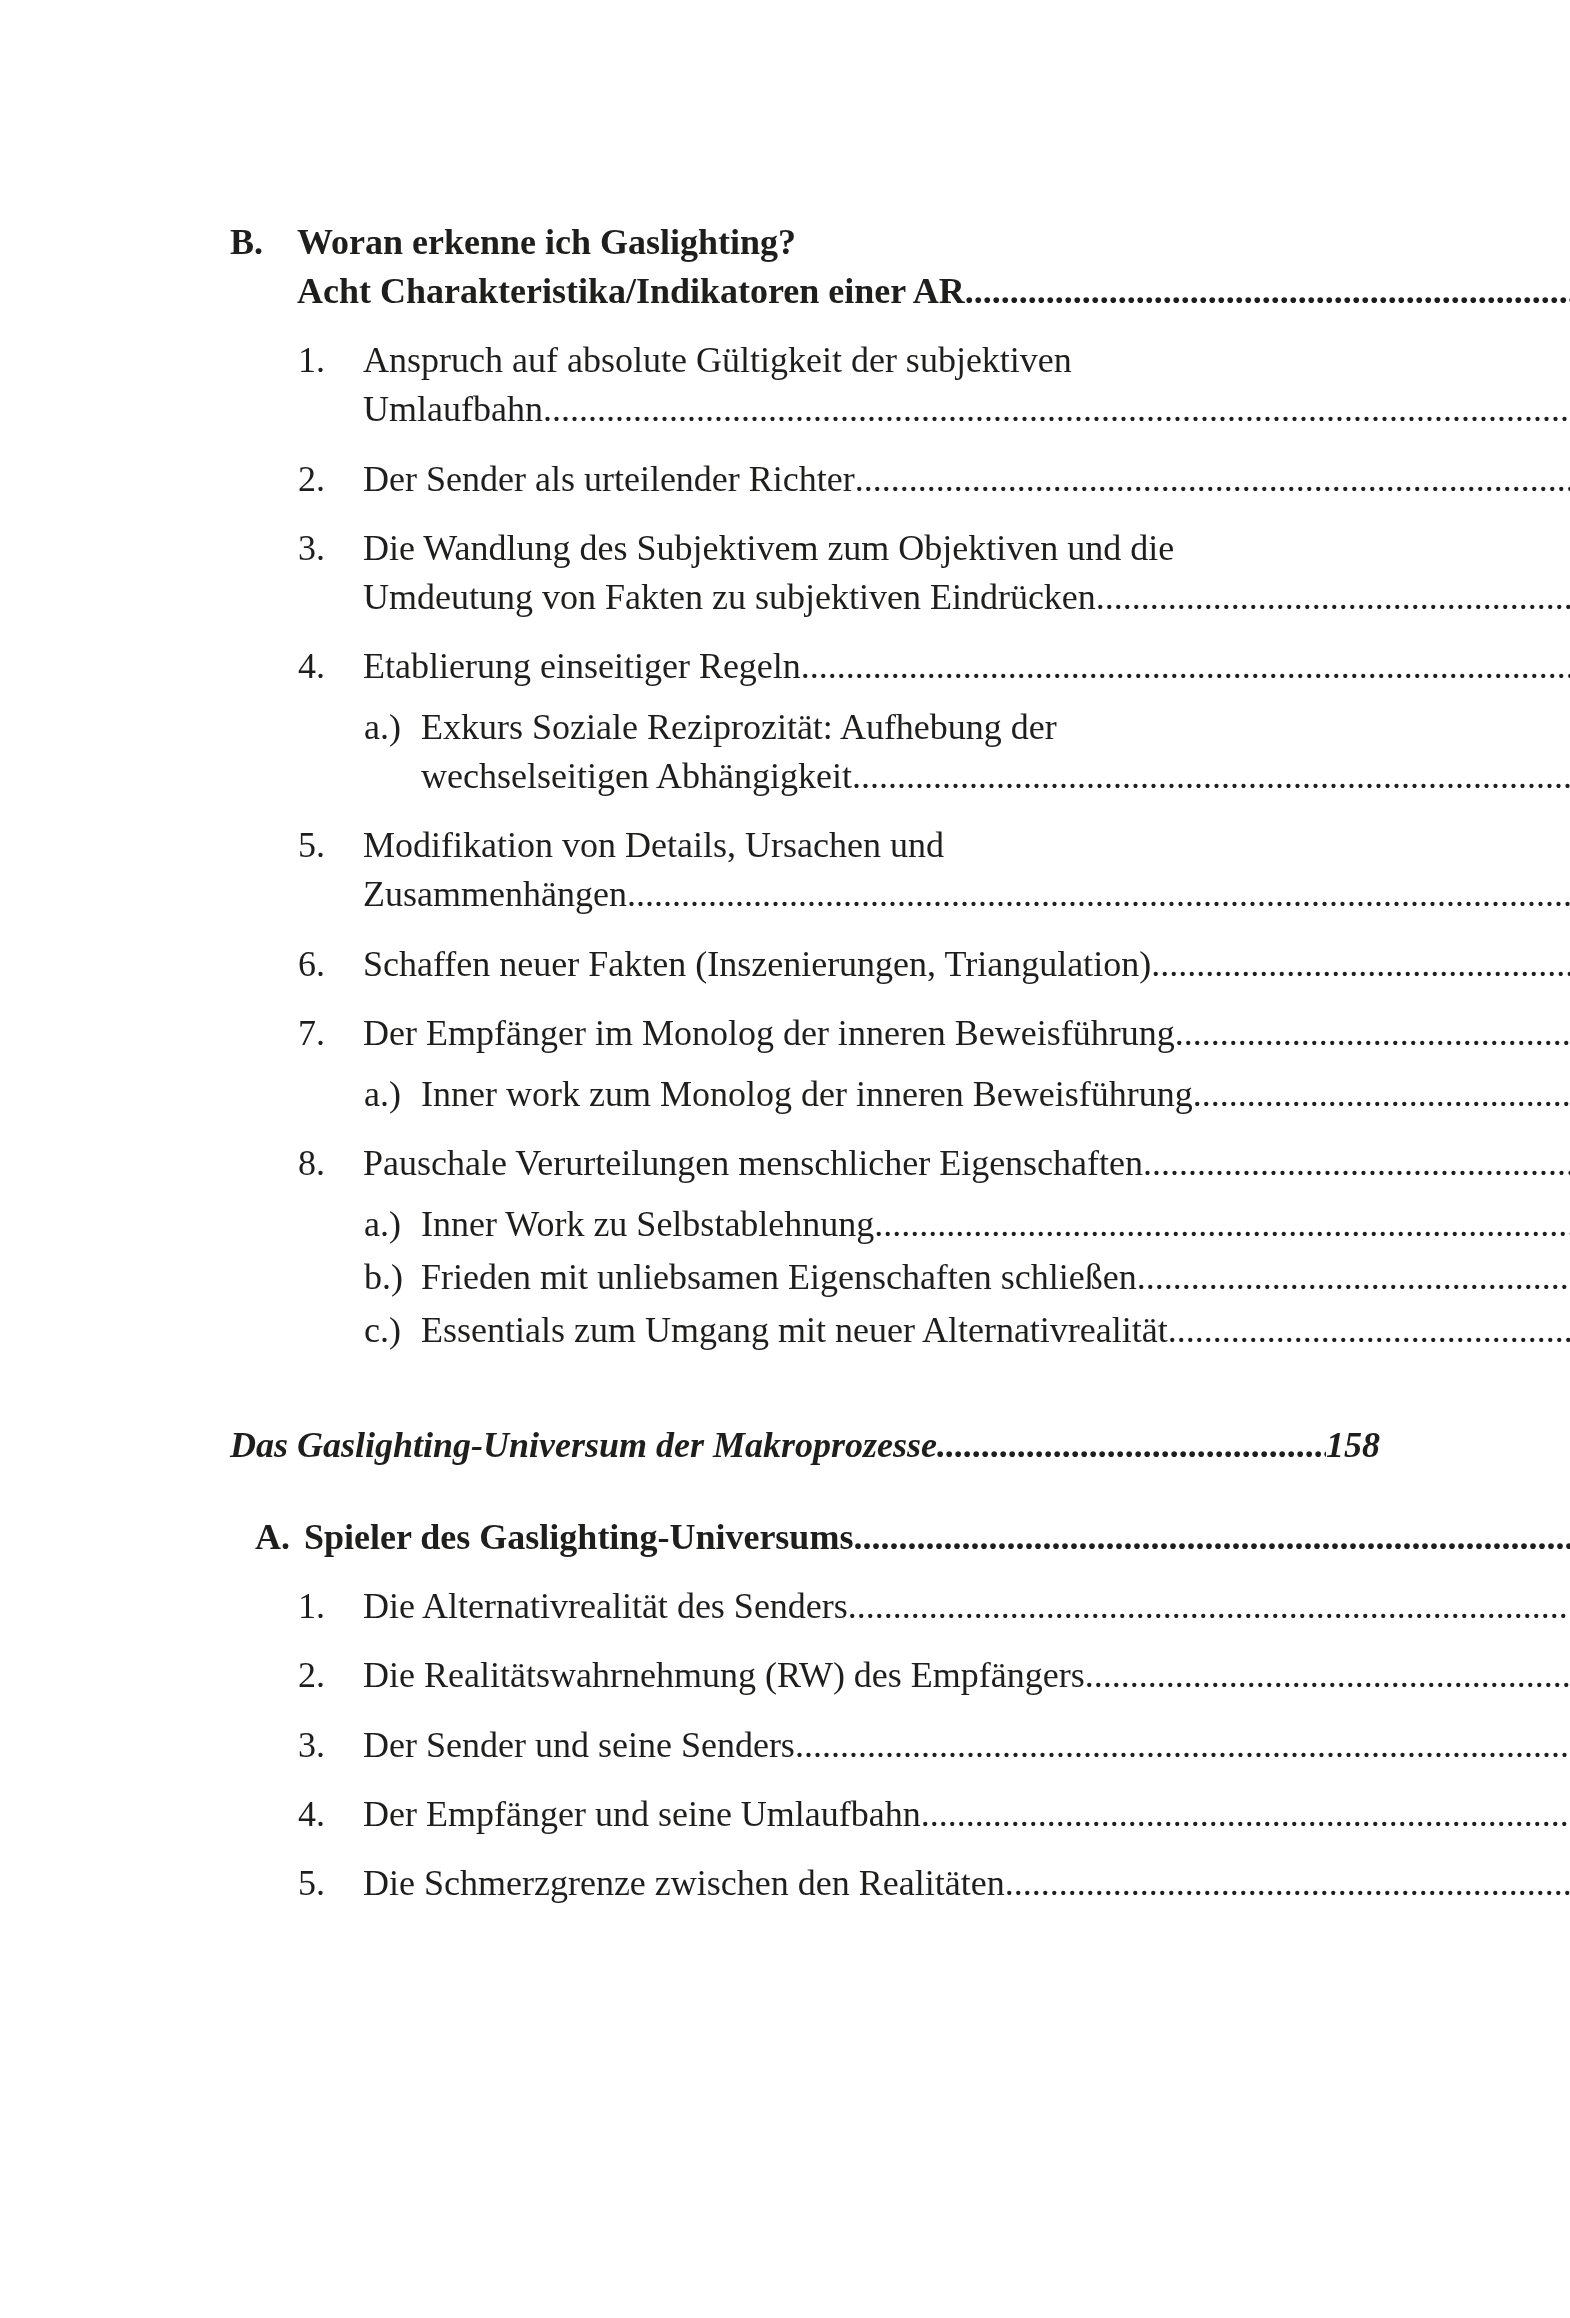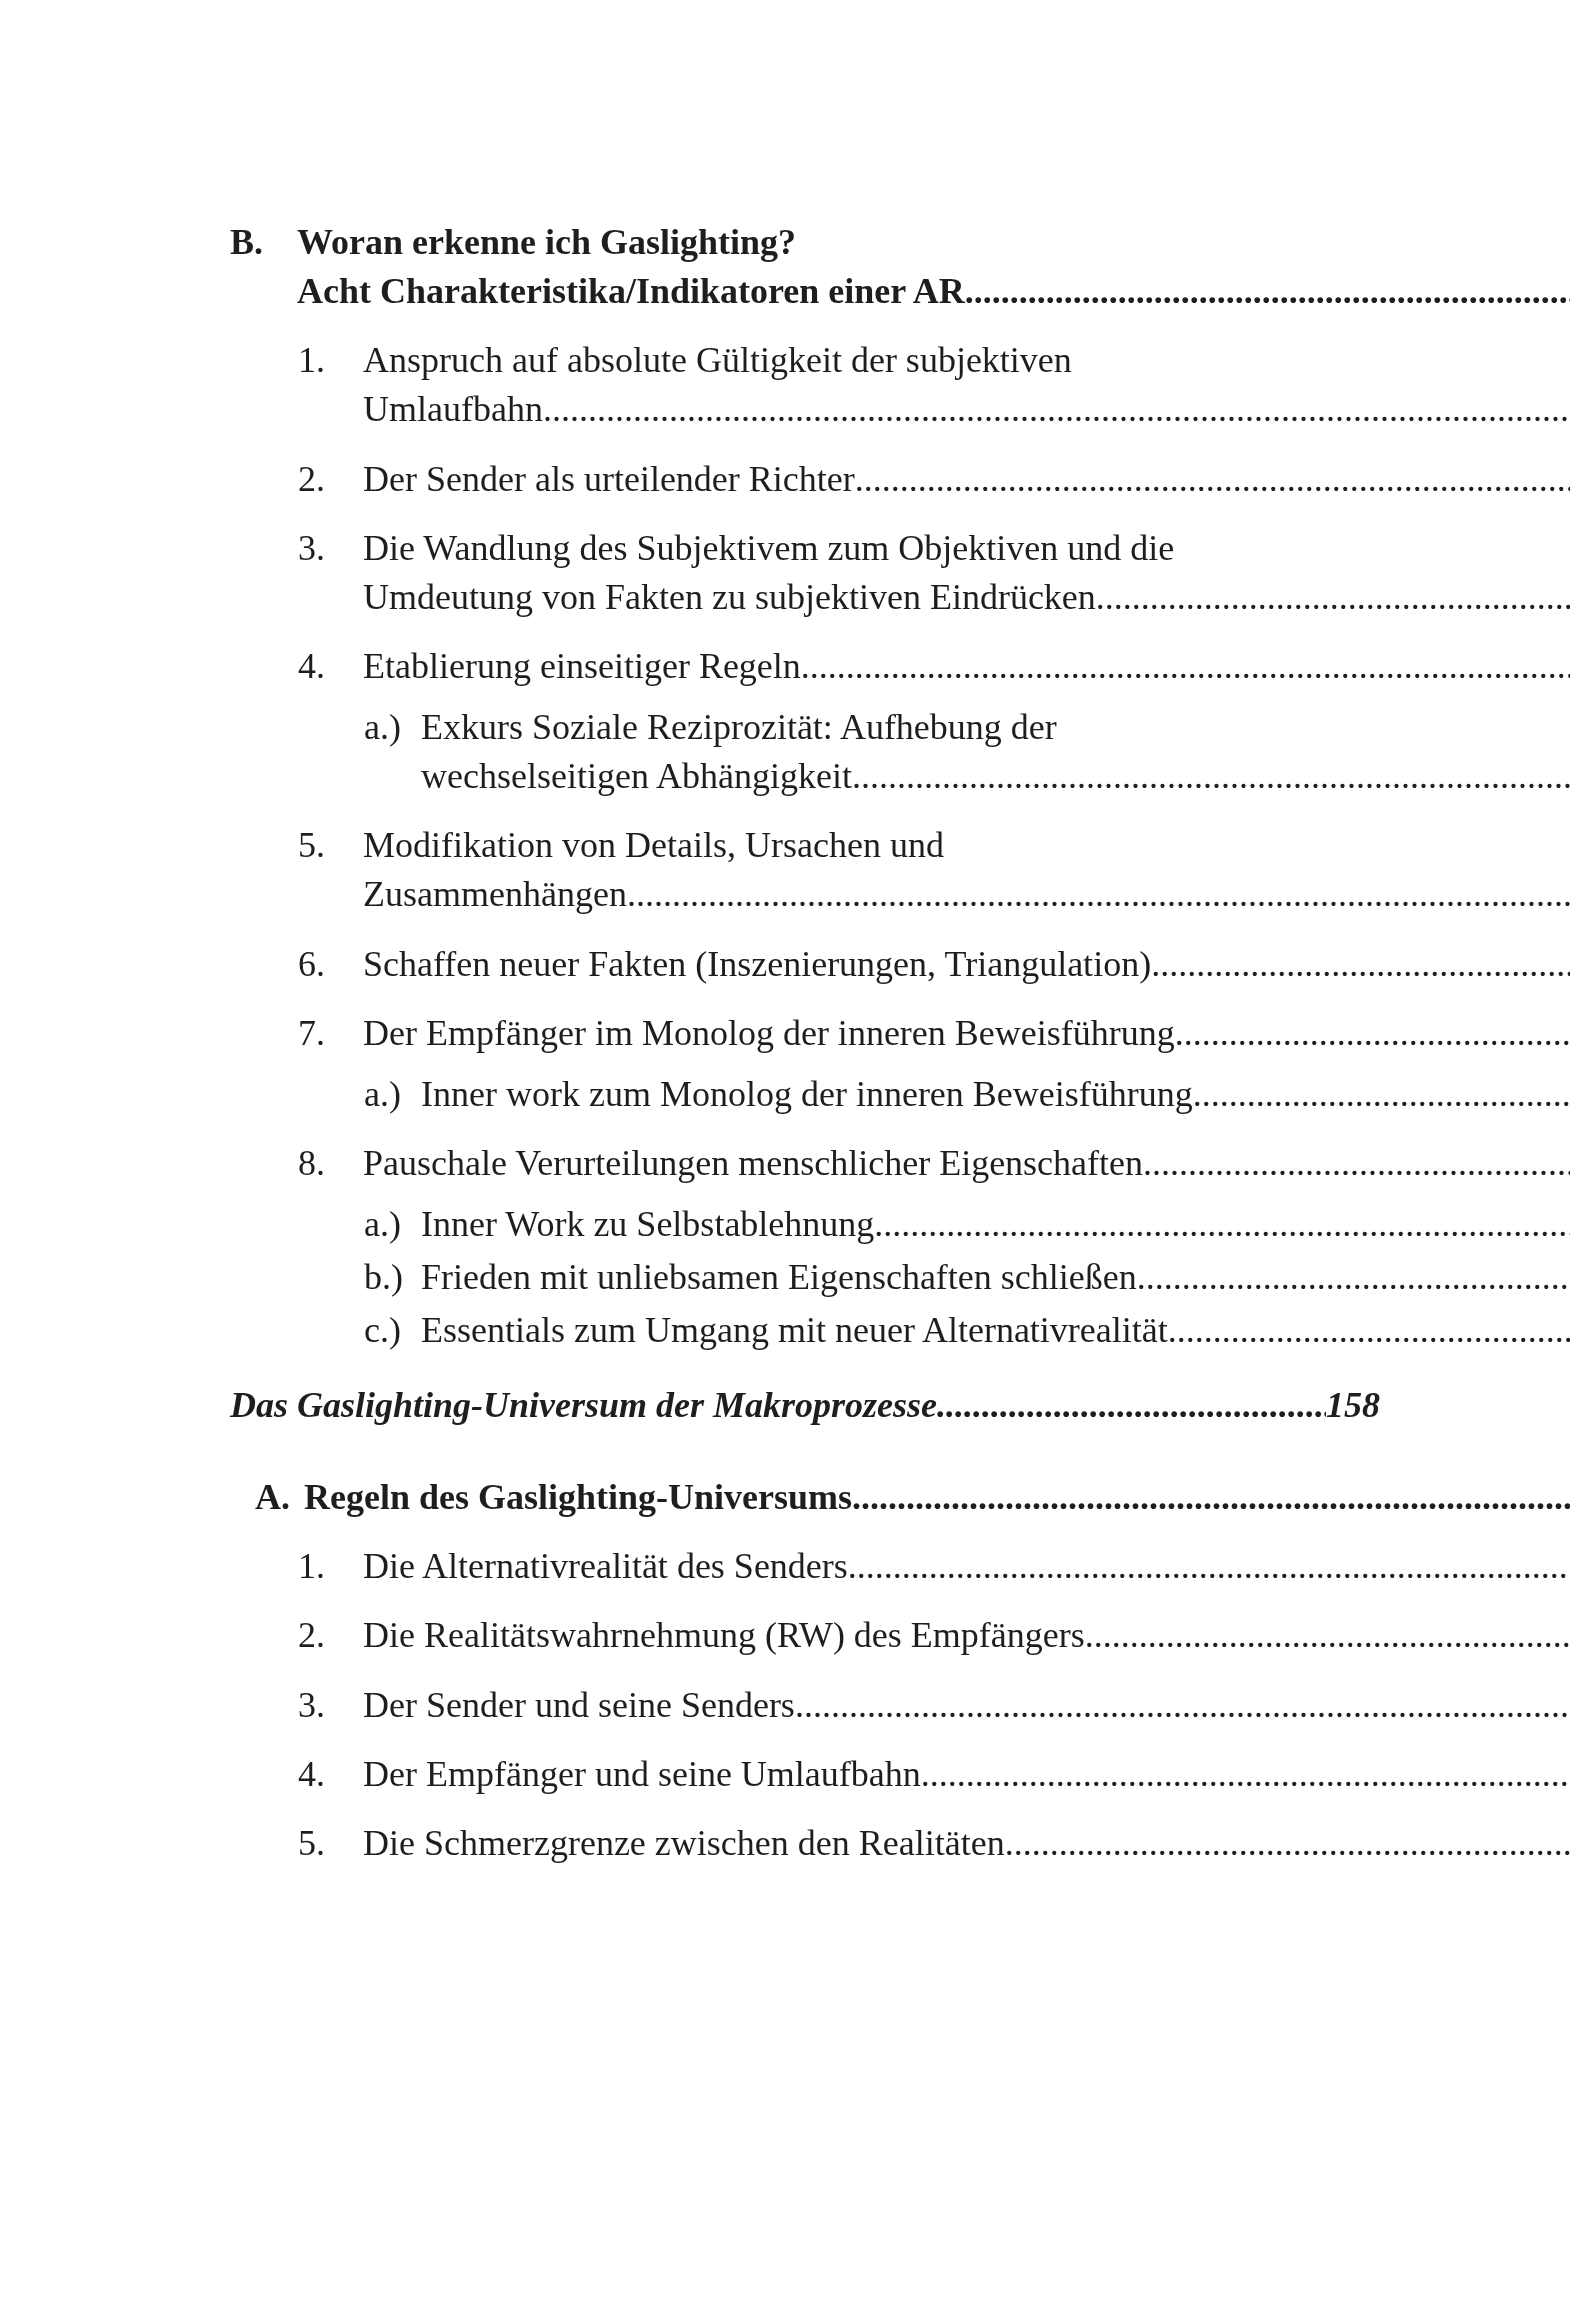--- a/index.html
+++ b/index.html
@@ -30,21 +30,21 @@
   .entry:first-child { margin-top: 0; }
 
   .t-section   { --mcol: 67px; font-weight: bold; }
   .t-item      { --mcol: 65px; margin-left: 68px; }
   .t-subitem   { --mcol: 57px; margin-left: 134px; margin-top: 12px; }
   .t-subitem.tight { margin-top: 3.7px; }
   .t-section-a { --mcol: 49px; margin-left: 25px; font-weight: bold; margin-top: 43px; }
   .t-part {
     display: block;
     margin-left: 0;
-    margin-top: 26px;
+    margin-top: 66px;
     font-weight: bold;
     font-style: italic;
   }
 
   .marker {
     white-space: nowrap;
   }
   .line {
     display: flex;
     align-items: baseline;
@@ -228,21 +228,21 @@
           <span class="dots"></span>
           <span class="page-num">158</span>
         </div>
       </div>
   </div>
 
   <div class="entry t-section-a">
     <div class="marker">A.</div>
     <div class="body">
         <div class="line">
-          <span class="txt">Regeln des Gaslighting-Universums</span>
+          <span class="txt">Spieler des Gaslighting-Universums</span>
           <span class="dots"></span>
         </div>
       </div>
   </div>
 
   <div class="entry t-item">
     <div class="marker">1.</div>
     <div class="body">
         <div class="line">
           <span class="txt">Die Alternativrealität des Senders</span>

